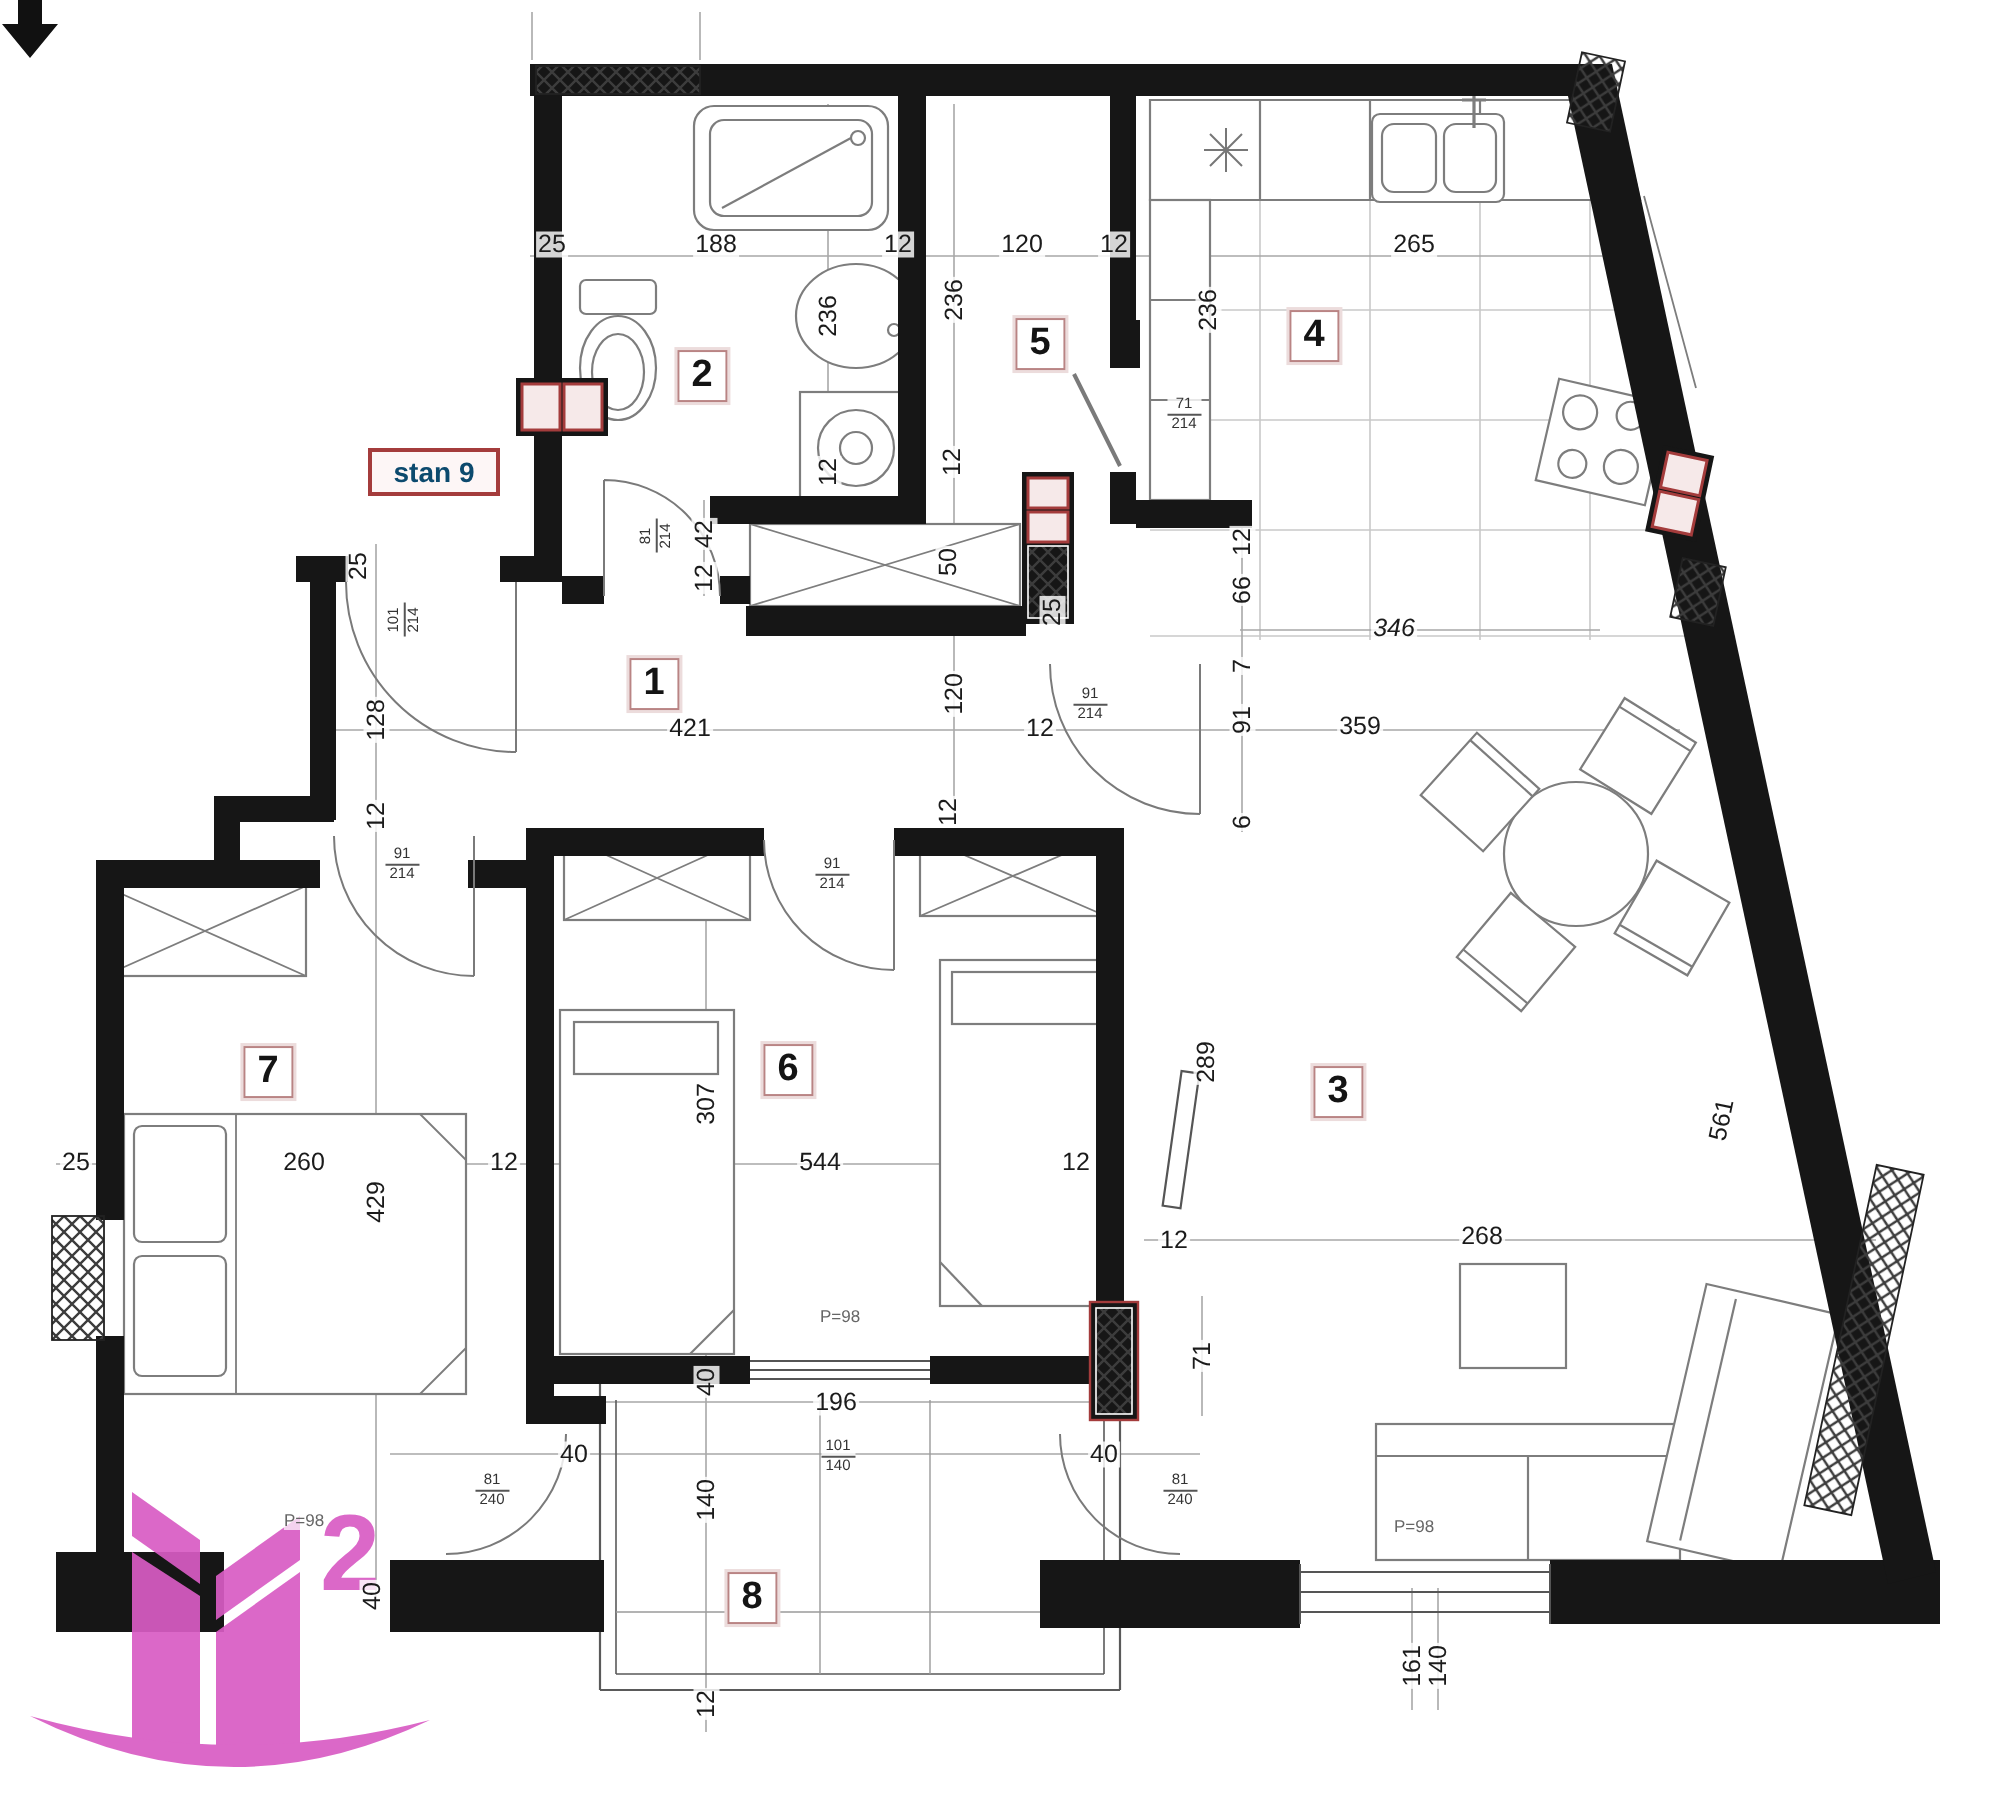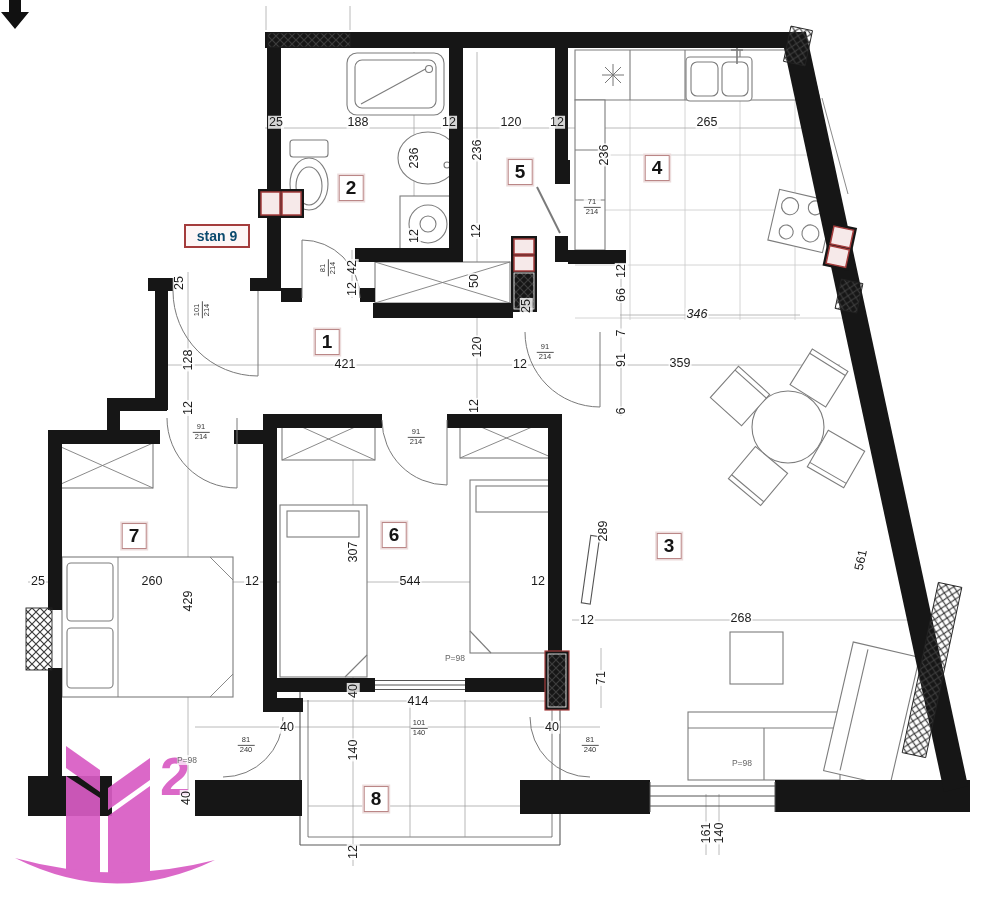--- a/index.html
+++ b/index.html
@@ -10,21 +10,21 @@
   .dim{position:absolute;font-size:12.5px;color:#1b1b1b;white-space:nowrap;
        background:rgba(255,255,255,.82);padding:0 1px;line-height:1;}
   .frac{position:absolute;font-size:7.5px;color:#333;text-align:center;line-height:1.15;
         background:rgba(255,255,255,.82);}
   .frac .t{display:block;border-bottom:1px solid #555;padding:0 2px;}
   .frac .b{display:block;padding:0 2px;}
   .room-box{position:absolute;transform:translate(-50%,-50%);background:#fff;
             border:1.3px solid #b98484;box-shadow:0 0 0 1.5px #ecdcdc;
             font-weight:bold;font-size:19px;color:#141414;padding:2px 6px;line-height:1.05;}
   .area{position:absolute;transform:translate(-50%,-50%);font-size:8.5px;color:#666;
-        background:rgba(255,255,255,.7);margin-left:35px;}
+        background:rgba(255,255,255,.7);}
   .stan{position:absolute;left:184px;top:224px;width:62px;text-align:center;
         border:2px solid #a43c3c;background:#fdf6f6;font-weight:bold;font-size:14px;
         color:#0c4a6e;padding:2px 0;z-index:6;}
   .stan-arrow{position:absolute;left:201px;top:250px;z-index:6;}
 </style>
 </head>
 <body>
 
 <div class="stage">
 
@@ -304,21 +304,21 @@
       <span class="dim" style="left: 538px; top: 581px; transform: translate(-50%, -50%);">12</span>
       <span class="dim" style="left: 353px; top: 552px; transform: translate(-50%, -50%) rotate(-90deg);">307</span>
       <span class="dim" style="left: 188px; top: 601px; transform: translate(-50%, -50%) rotate(-90deg);">429</span>
       <span class="dim" style="left: 603px; top: 531px; transform: translate(-50%, -50%) rotate(-90deg);">289</span>
       <span class="dim" style="left: 587px; top: 620px; transform: translate(-50%, -50%);">12</span>
       <span class="dim" style="left: 741px; top: 618px; transform: translate(-50%, -50%);">268</span>
       <span class="dim" style="left: 601px; top: 678px; transform: translate(-50%, -50%) rotate(-90deg);">71</span>
       <span class="dim" style="left: 353px; top: 691px; transform: translate(-50%, -50%) rotate(-90deg);">40</span>
       <span class="dim" style="left: 353px; top: 750px; transform: translate(-50%, -50%) rotate(-90deg);">140</span>
       <span class="dim" style="left: 353px; top: 852px; transform: translate(-50%, -50%) rotate(-90deg);">12</span>
-      <span class="dim" style="left: 418px; top: 701px; transform: translate(-50%, -50%);">414</span>
+      <span class="dim" style="left: 418px; top: 701px; transform: translate(-50%, -50%);">196</span>
       <span class="dim" style="left: 287px; top: 727px; transform: translate(-50%, -50%);">40</span>
       <span class="dim" style="left: 552px; top: 727px; transform: translate(-50%, -50%);">40</span>
       <span class="dim" style="left: 186px; top: 798px; transform: translate(-50%, -50%) rotate(-90deg);">40</span>
       <span class="dim" style="left: 706px; top: 833px; transform: translate(-50%, -50%) rotate(-90deg);">161</span>
       <span class="dim" style="left: 719px; top: 833px; transform: translate(-50%, -50%) rotate(-90deg);">140</span>
       <span class="dim" style="left: 861px; top: 560px; transform: translate(-50%, -50%) rotate(-78deg);">561</span>
       <span class="frac" style="left: 328px; top: 268px; transform: translate(-50%, -50%) rotate(-90deg);">
         <span class="t">81</span>
         <span class="b">214</span>
       </span>

